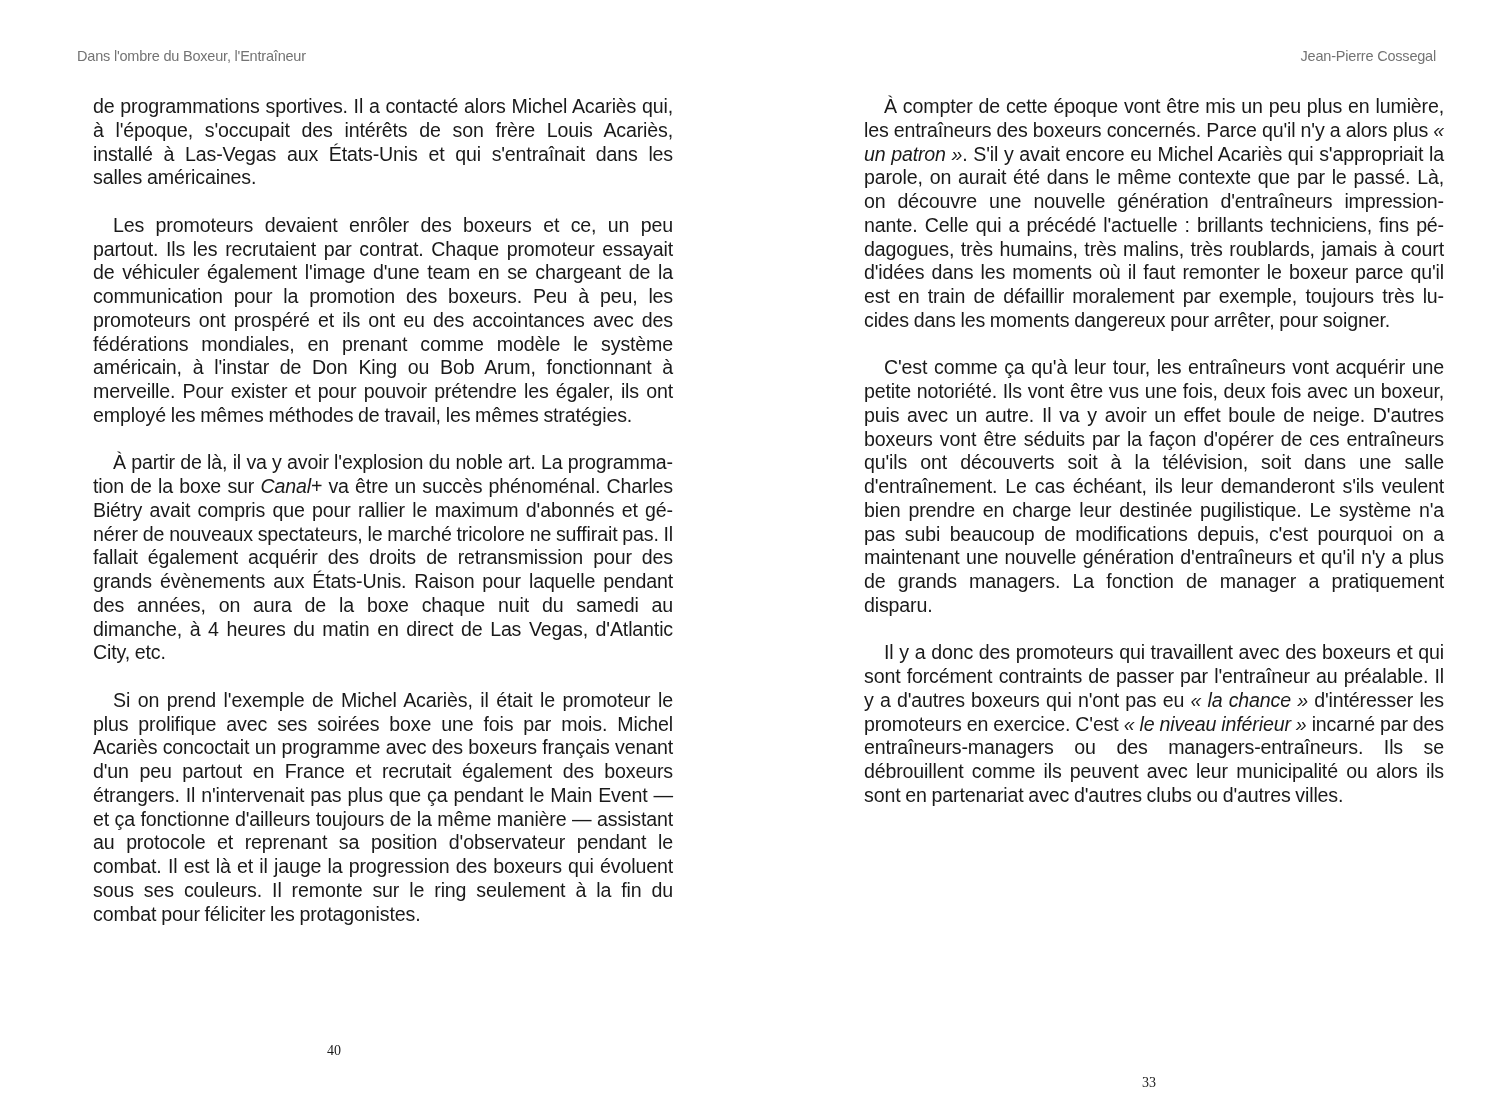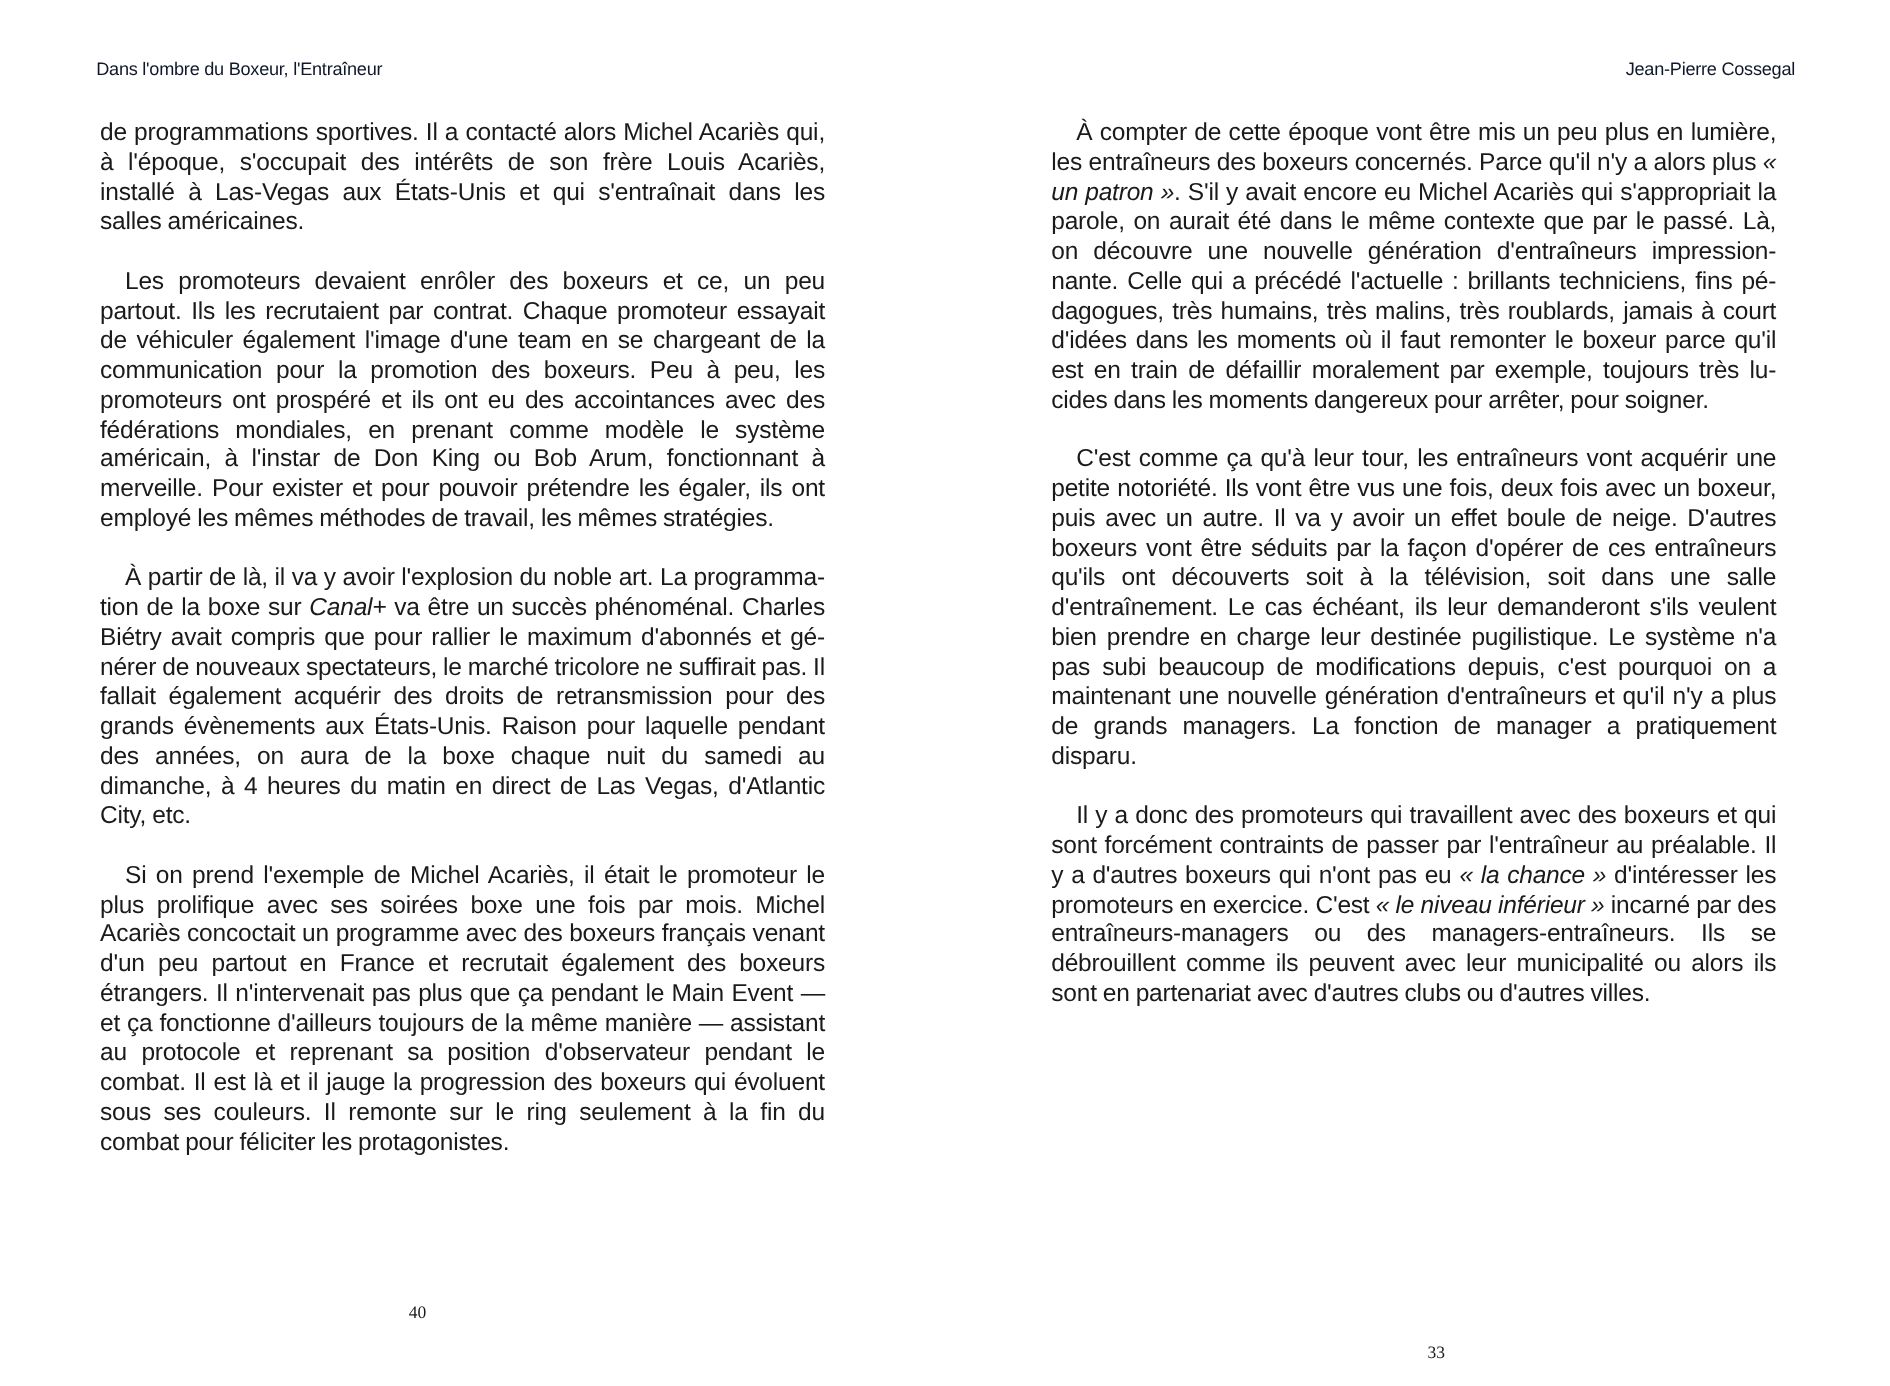--- a/index.html
+++ b/index.html
@@ -22,38 +22,38 @@
       height: 1109px;
     }
     .page.left { left: 0; }
     .page.right { left: 756px; }
 
     .running-head {
       position: absolute;
       top: 48px;
       font-size: 14.5px;
       letter-spacing: -0.2px;
-      color: #0f172a;
+      color: #737373;
     }
     .page.left .running-head { left: 77px; }
     .page.right .running-head { right: 76px; text-align: center; }
 
     .text-block {
       position: absolute;
       top: 95px;
       width: 580px;
       font-size: 19.6px;
       line-height: 23.75px;
       text-align: justify;
       letter-spacing: -0.15px;
       word-spacing: -0.5px;
       hyphens: manual;
     }
-    .page.left .text-block { left: 80px; }
-    .page.right .text-block { left: 85px; }
+    .page.left .text-block { left: 93px; }
+    .page.right .text-block { left: 108px; }
 
     .para {
       margin: 0 0 23.75px 0;
       text-indent: 20px;
     }
     .para.no-indent { text-indent: 0; }
     .para em { font-style: italic; }
 
     .folio {
       position: absolute;

